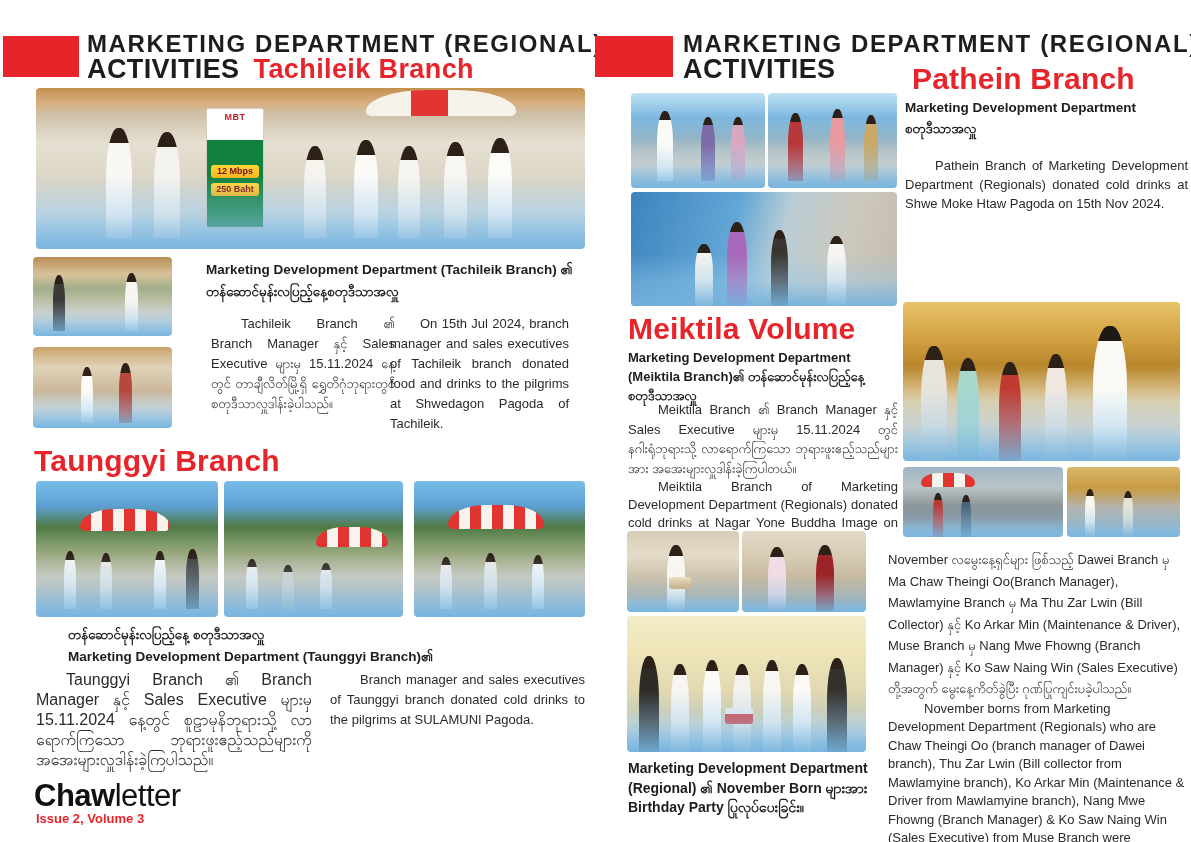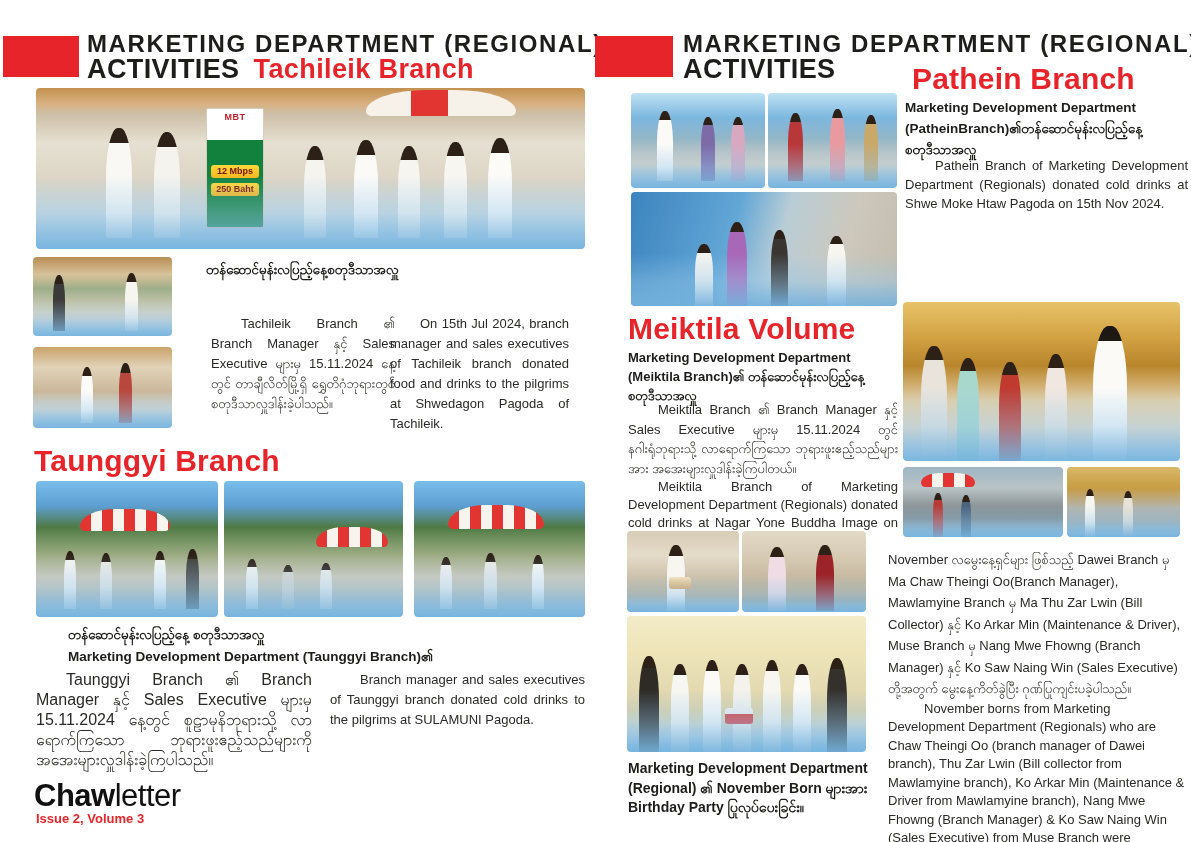--- a/index.html
+++ b/index.html
@@ -90,20 +90,21 @@
   <div class="photo ph-market1" style="left:33px;top:257px;width:139px;height:79px;">
     <i class="fig" style="left:20px;top:18px;width:12px;height:56px;background:linear-gradient(#2d2016 0 16%,#3c3a38 16%);"></i>
     <i class="fig" style="left:92px;top:16px;width:13px;height:58px;background:linear-gradient(#2d2016 0 16%,#f7f5f0 16%);"></i>
   </div>
   <div class="photo ph-market2" style="left:33px;top:347px;width:139px;height:81px;">
     <i class="fig" style="left:48px;top:20px;width:12px;height:56px;background:linear-gradient(#2d2016 0 16%,#fdfcf9 16%);"></i>
     <i class="fig" style="left:86px;top:16px;width:13px;height:60px;background:linear-gradient(#2d2016 0 16%,#b8483e 16%);"></i>
   </div>
 
   <div class="cap" style="left:206px;top:259px;font-size:13.5px;line-height:22px;">
+    <div>Marketing Development Department (Tachileik Branch) ၏</div>
     <div>တန်ဆောင်မုန်းလပြည့်နေ့စတုဒီသာအလှူ</div>
   </div>
   <div class="txt just" style="left:191px;top:314px;width:184px;font-size:13px;line-height:20px;margin-left:20px;">
     <p>Tachileik Branch ၏ Branch Manager နှင့် Sales Executive များမှ 15.11.2024 နေ့တွင် တာချီလိတ်မြို့ရှိ ရွှေတိဂုံဘုရားတွင် စတုဒီသာလှူဒါန်းခဲ့ပါသည်။</p>
   </div>
   <div class="txt just" style="left:390px;top:314px;width:179px;font-size:13px;line-height:20px;">
     <p>On 15th Jul 2024, branch manager and sales executives of Tachileik branch donated food and drinks to the pilgrims at Shwedagon Pagoda of Tachileik.</p>
   </div>
 
   <div class="branch-title" style="left:34px;top:444px;">Taunggyi Branch</div>
@@ -163,21 +164,20 @@
   </div>
   <div class="photo ph-lake" style="left:631px;top:192px;width:266px;height:114px;">
     <i class="fig" style="left:96px;top:30px;width:20px;height:84px;background:linear-gradient(#2d2016 0 12%,#a868b8 12%);"></i>
     <i class="fig" style="left:140px;top:38px;width:17px;height:76px;background:linear-gradient(#2d2016 0 12%,#3a3530 12%);"></i>
     <i class="fig" style="left:64px;top:52px;width:18px;height:62px;background:linear-gradient(#2d2016 0 14%,#f6f4ef 14%);"></i>
     <i class="fig" style="left:196px;top:44px;width:19px;height:70px;background:linear-gradient(#2d2016 0 12%,#f8f6f1 12%);"></i>
   </div>
 
   <div class="cap" style="left:905px;top:97px;font-size:13.5px;line-height:21px;">
     <div>Marketing Development Department</div>
-    <div>(PatheinBranch)၏တန်ဆောင်မုန်းလပြည့်နေ့</div>
     <div>စတုဒီသာအလှူ</div>
   </div>
   <div class="txt just" style="left:905px;top:156px;width:283px;font-size:13px;line-height:20px;">
     <p style="line-height:19px;">Pathein Branch of Marketing Development Department (Regionals) donated cold drinks at Shwe Moke Htaw Pagoda on 15th Nov 2024.</p>
   </div>
 
   <div class="branch-title" style="left:628px;top:312px;">Meiktila Volume</div>
   <div class="cap" style="left:628px;top:348px;font-size:13px;line-height:19px;">
     <div>Marketing Development Department</div>
     <div>(Meiktila Branch)၏ တန်ဆောင်မုန်းလပြည့်နေ့</div>

